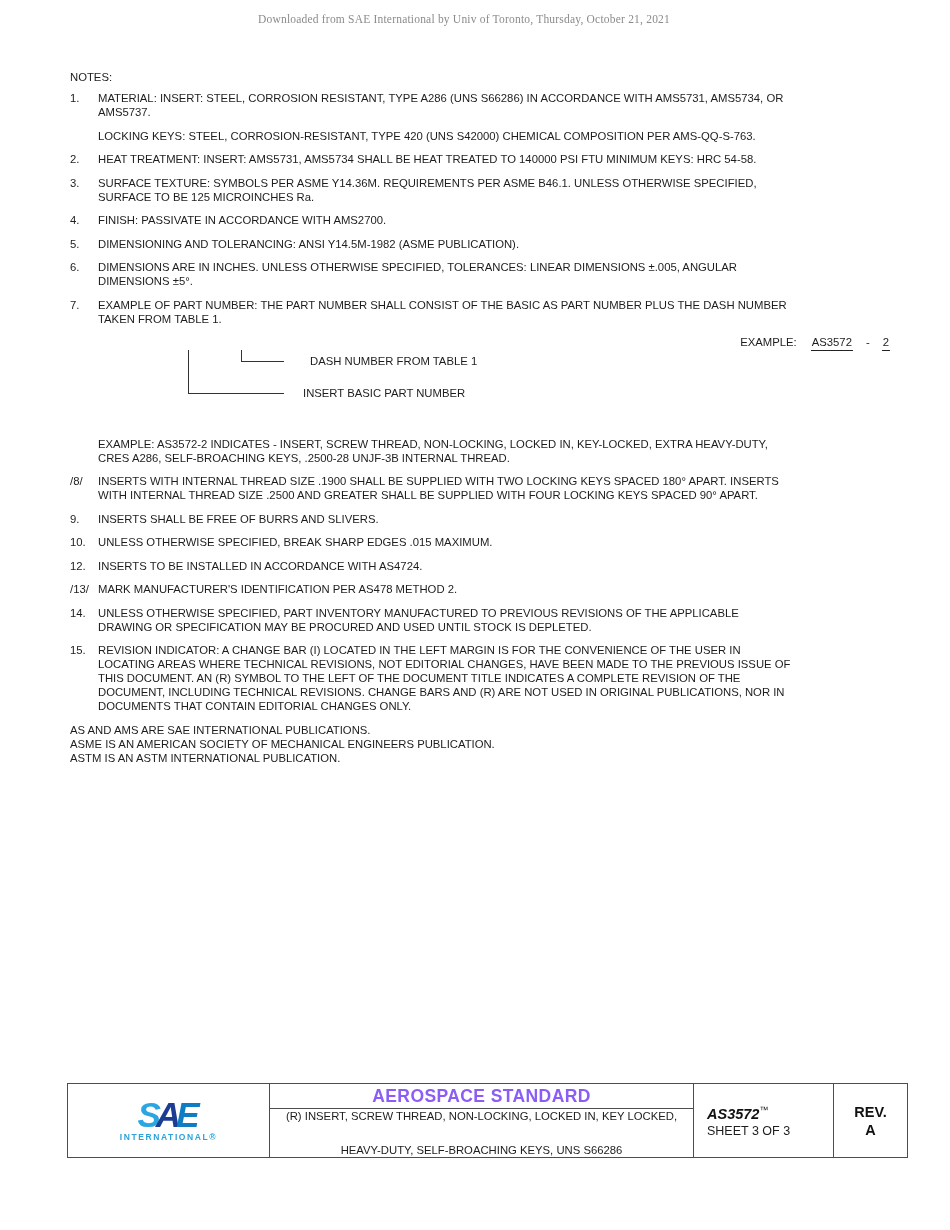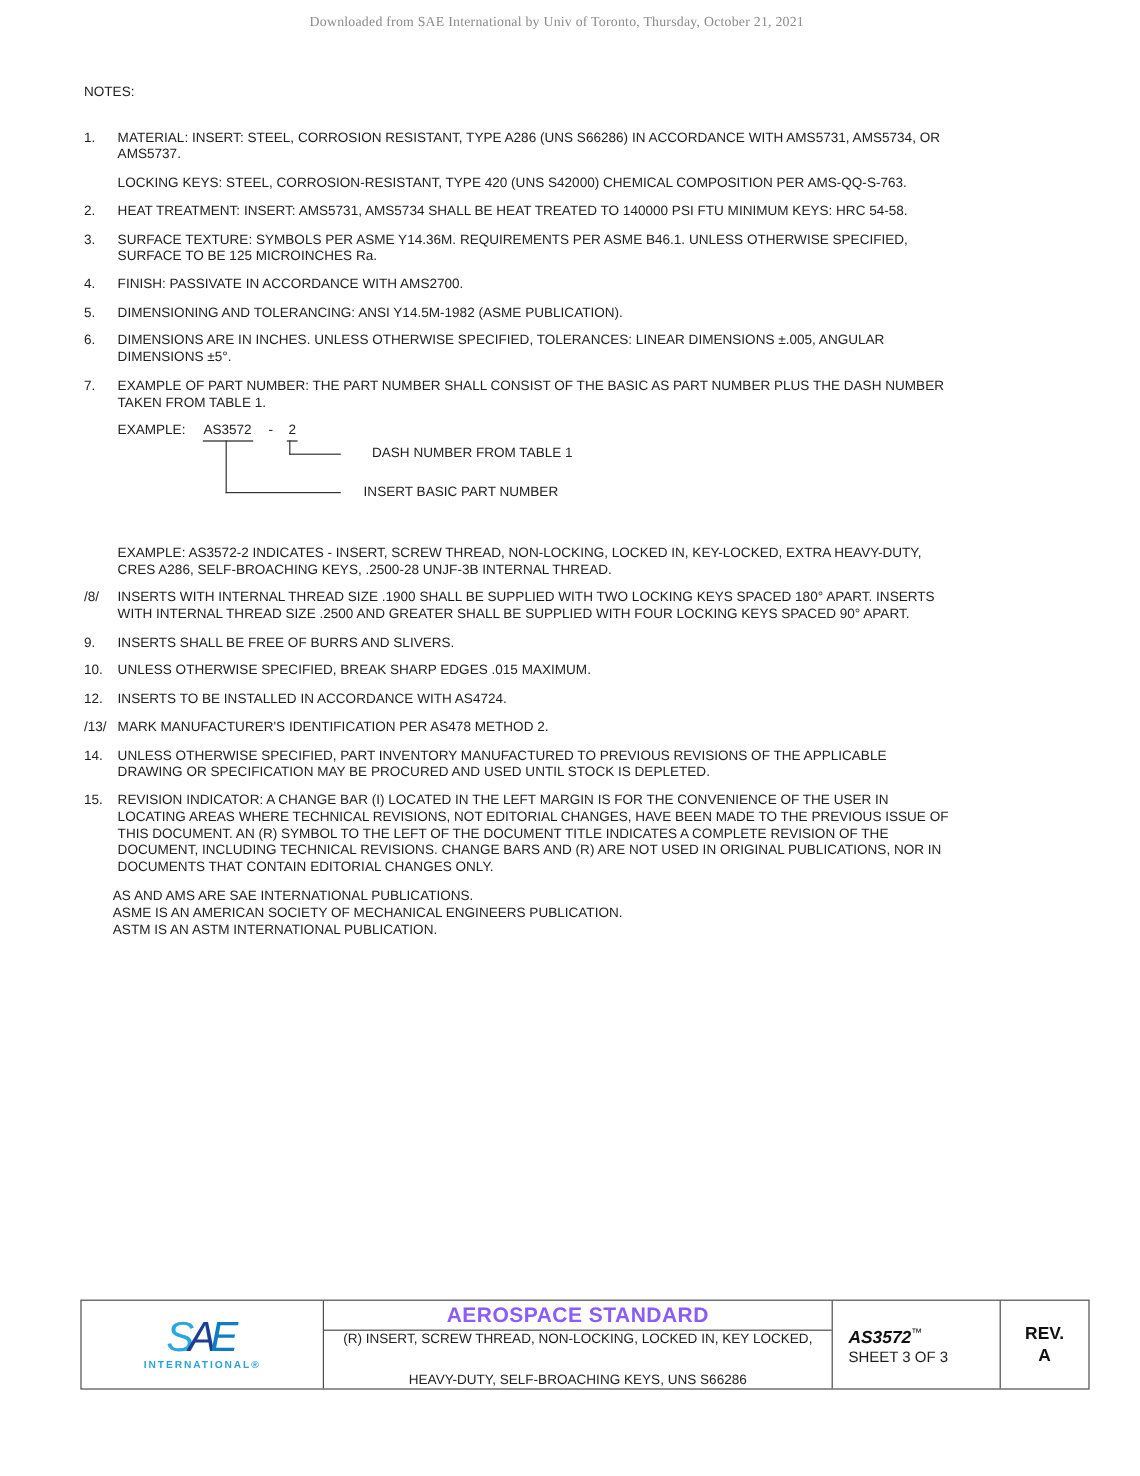--- a/index.html
+++ b/index.html
@@ -8,48 +8,48 @@
     font-family:"Liberation Sans",sans-serif;color:#1d1d1d;
   }
   .download-notice{
     position:absolute;top:13px;left:0;right:0;text-align:center;
     font-family:"Liberation Serif",serif;font-size:11.5px;color:#8b8b8b;letter-spacing:0.2px;
   }
   .content{
     position:absolute;left:70px;top:70px;width:820px;
     font-size:11.3px;line-height:14px;
   }
-  .notes-title{margin-bottom:24px;}
+  .notes-title{margin-bottom:7px;}
   .note-row{display:flex;margin-bottom:9.5px;}
   .note-num{flex:0 0 28px;width:28px;}
   .note-text{flex:1;}
   .note-text div{white-space:nowrap;}
-  .footnotes div{white-space:nowrap;margin-left:24px;}
+  .footnotes div{white-space:nowrap;}
   
-  .pn-diagram{position:relative;height:92px;margin-bottom:9.5px;}
+  .pn-diagram{position:relative;height:92px;margin-bottom:9.5px;text-align:right;}
   .pn-line{padding-left:28px;}
   .pn-part{margin-left:14px;}
   .pn-dash{margin-left:13px;}
   .pn-num{margin-left:12px;}
   .u{display:inline-block;border-bottom:1px solid #222;padding:0 1px 1px 1px;}
   .elbow{position:absolute;border-left:1.3px solid #333;border-bottom:1.3px solid #333;}
   .elbow1{left:171px;top:15px;width:42px;height:11px;}
   .elbow2{left:118px;top:15px;width:95px;height:43px;}
   .callout{position:absolute;white-space:nowrap;}
   .c1{left:240px;top:19px;}
   .c2{left:233px;top:51px;}
   
   .titleblock{
     position:absolute;left:67px;top:1083px;width:839px;height:73px;
     border:1.6px solid #4d4d4d;display:flex;background:#fff;
   }
   .tb-cell{border-right:1.6px solid #4d4d4d;box-sizing:border-box;}
   .tb-cell:last-child{border-right:none;}
   .tb-logo{flex:0 0 202px;display:flex;flex-direction:column;align-items:center;justify-content:center;}
-  .logo-letters{font-style:italic;font-weight:normal;font-size:35px;line-height:0.9;letter-spacing:-5px;padding-right:5px;}
+  .logo-letters{font-style:italic;font-weight:bold;font-size:35px;line-height:0.9;letter-spacing:-5px;padding-right:5px;}
   .logo-sub{font-size:8.5px;font-weight:bold;letter-spacing:1.6px;margin-top:2px;}
   .tb-title{flex:0 0 424px;display:flex;flex-direction:column;}
   .tb-doc-type{
     height:24px;border-bottom:1.4px solid #4d4d4d;display:flex;align-items:center;justify-content:center;
     font-weight:bold;font-size:17.5px;letter-spacing:0.4px;color:#8b5cf6;
   }
   .tb-doc-title{
     flex:1;display:flex;flex-direction:column;align-items:center;justify-content:space-between;
     font-size:11.3px;line-height:14px;text-align:center;
   }

